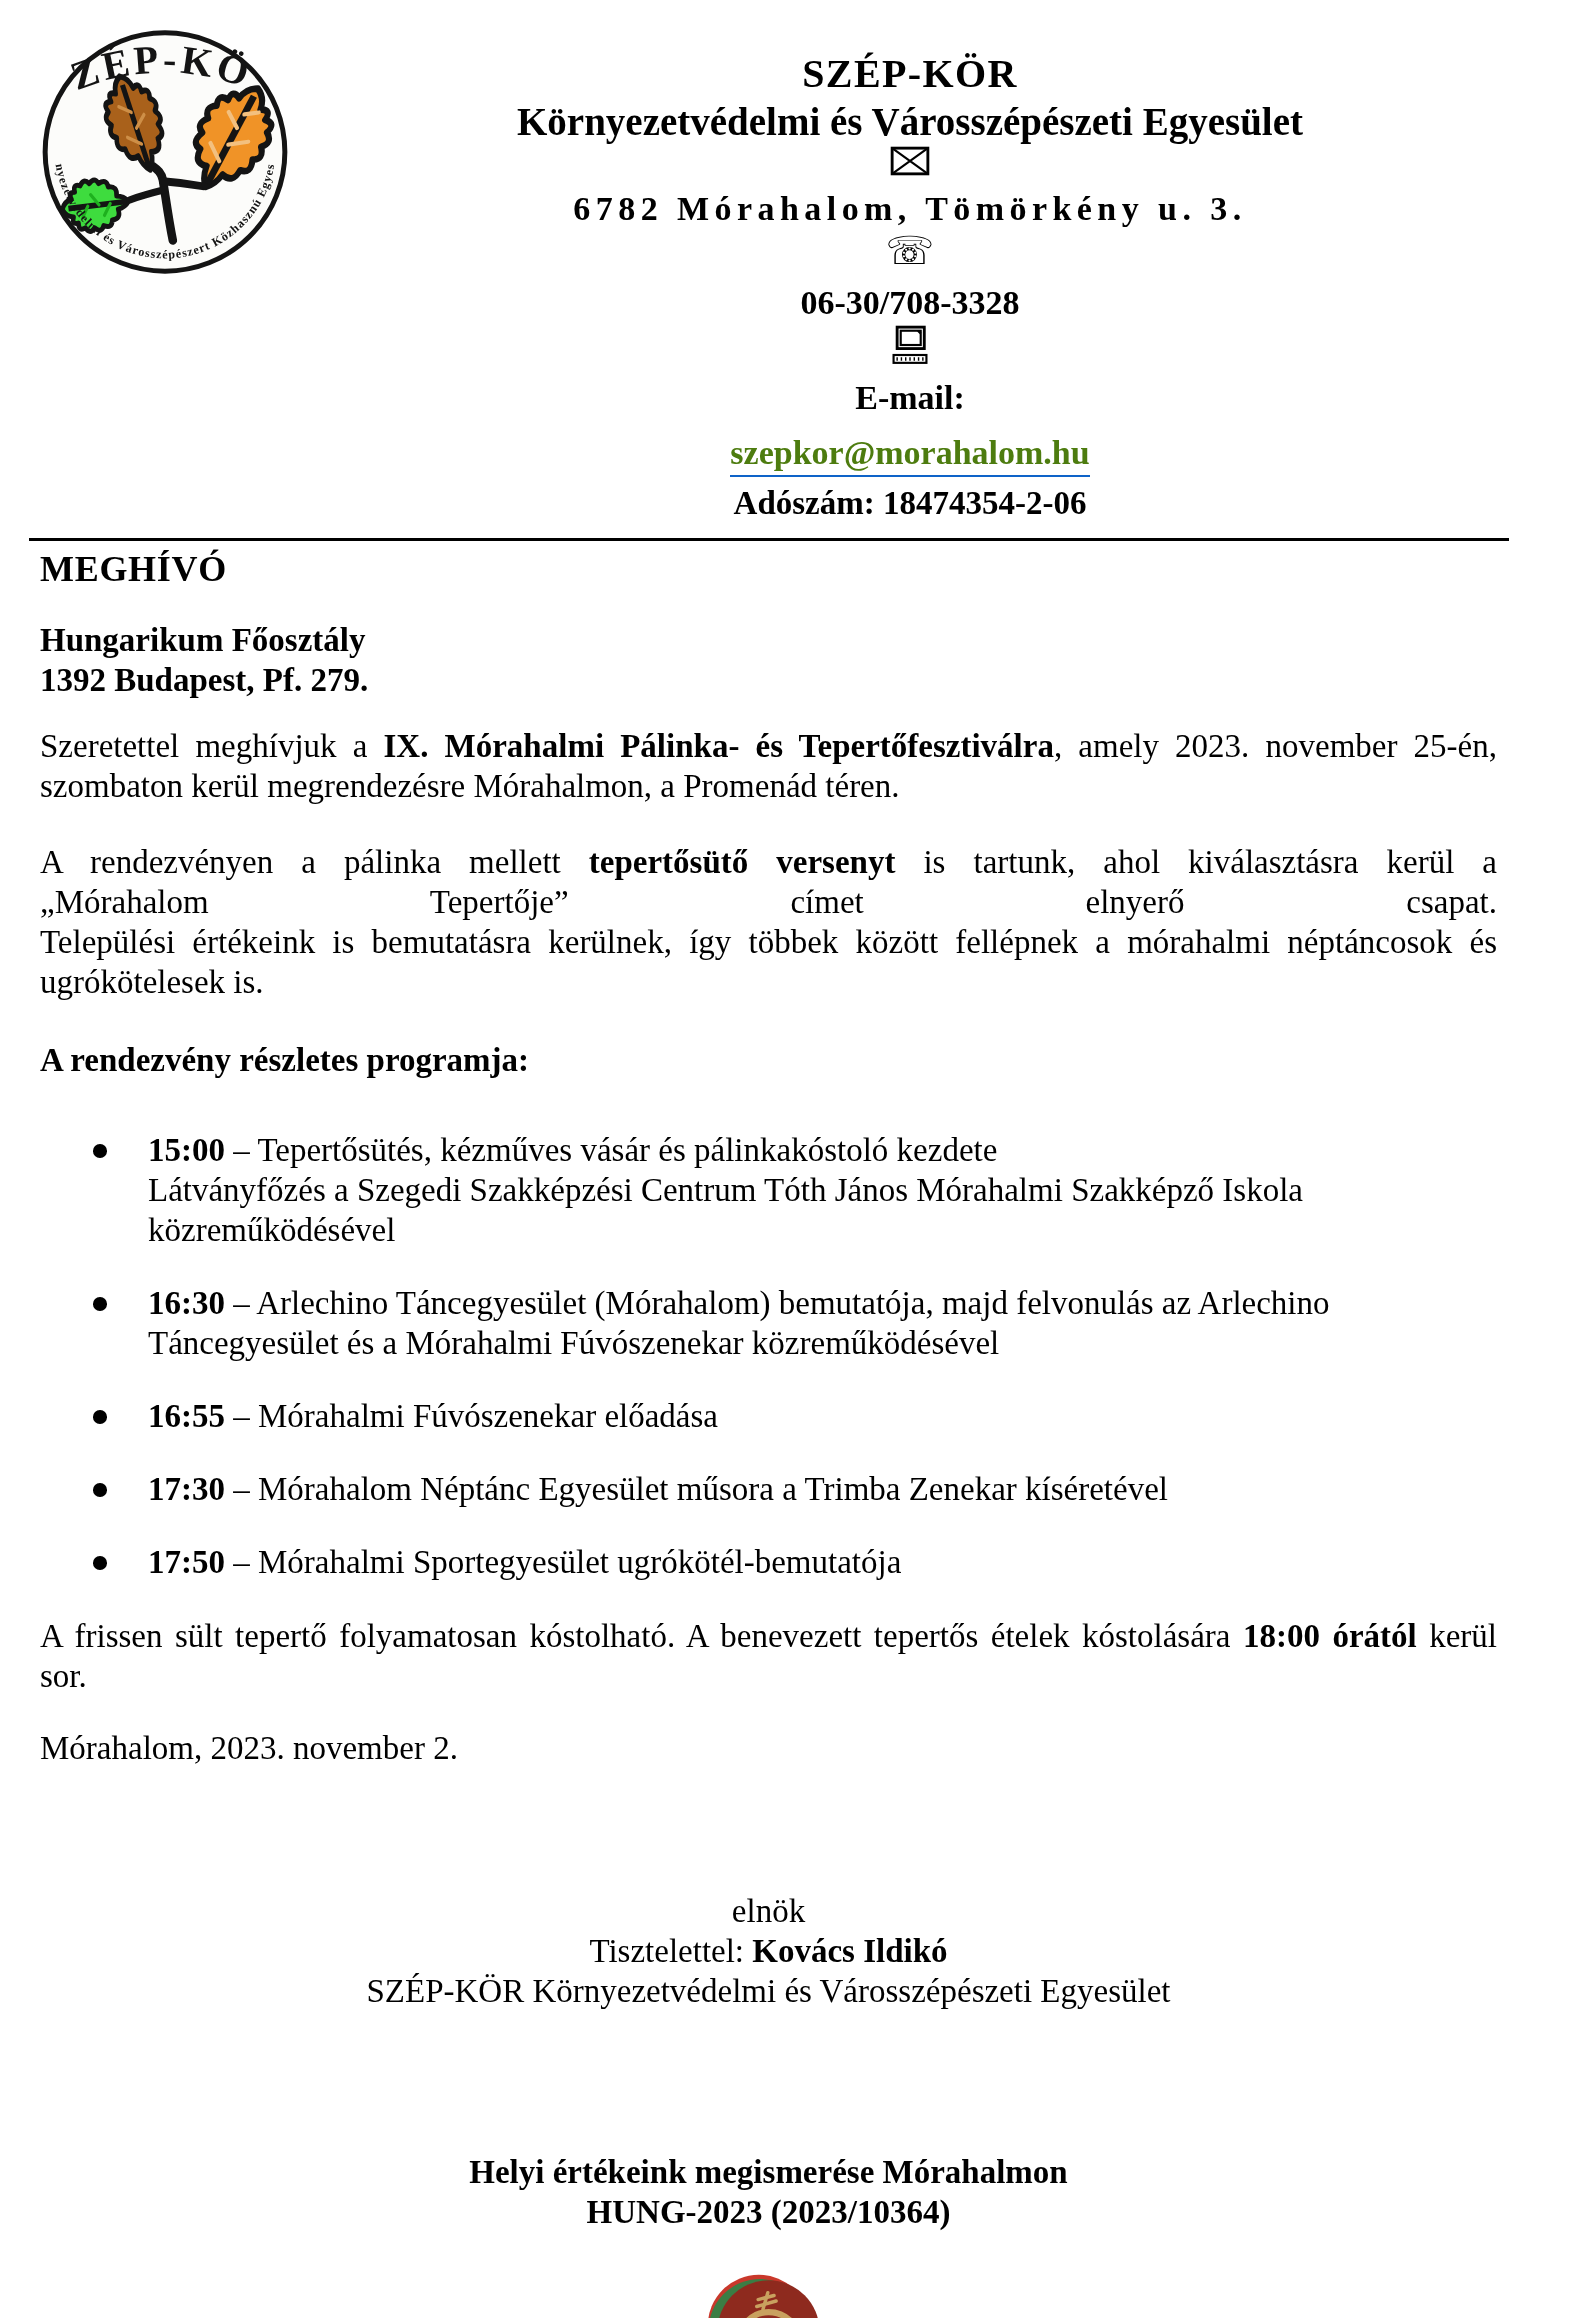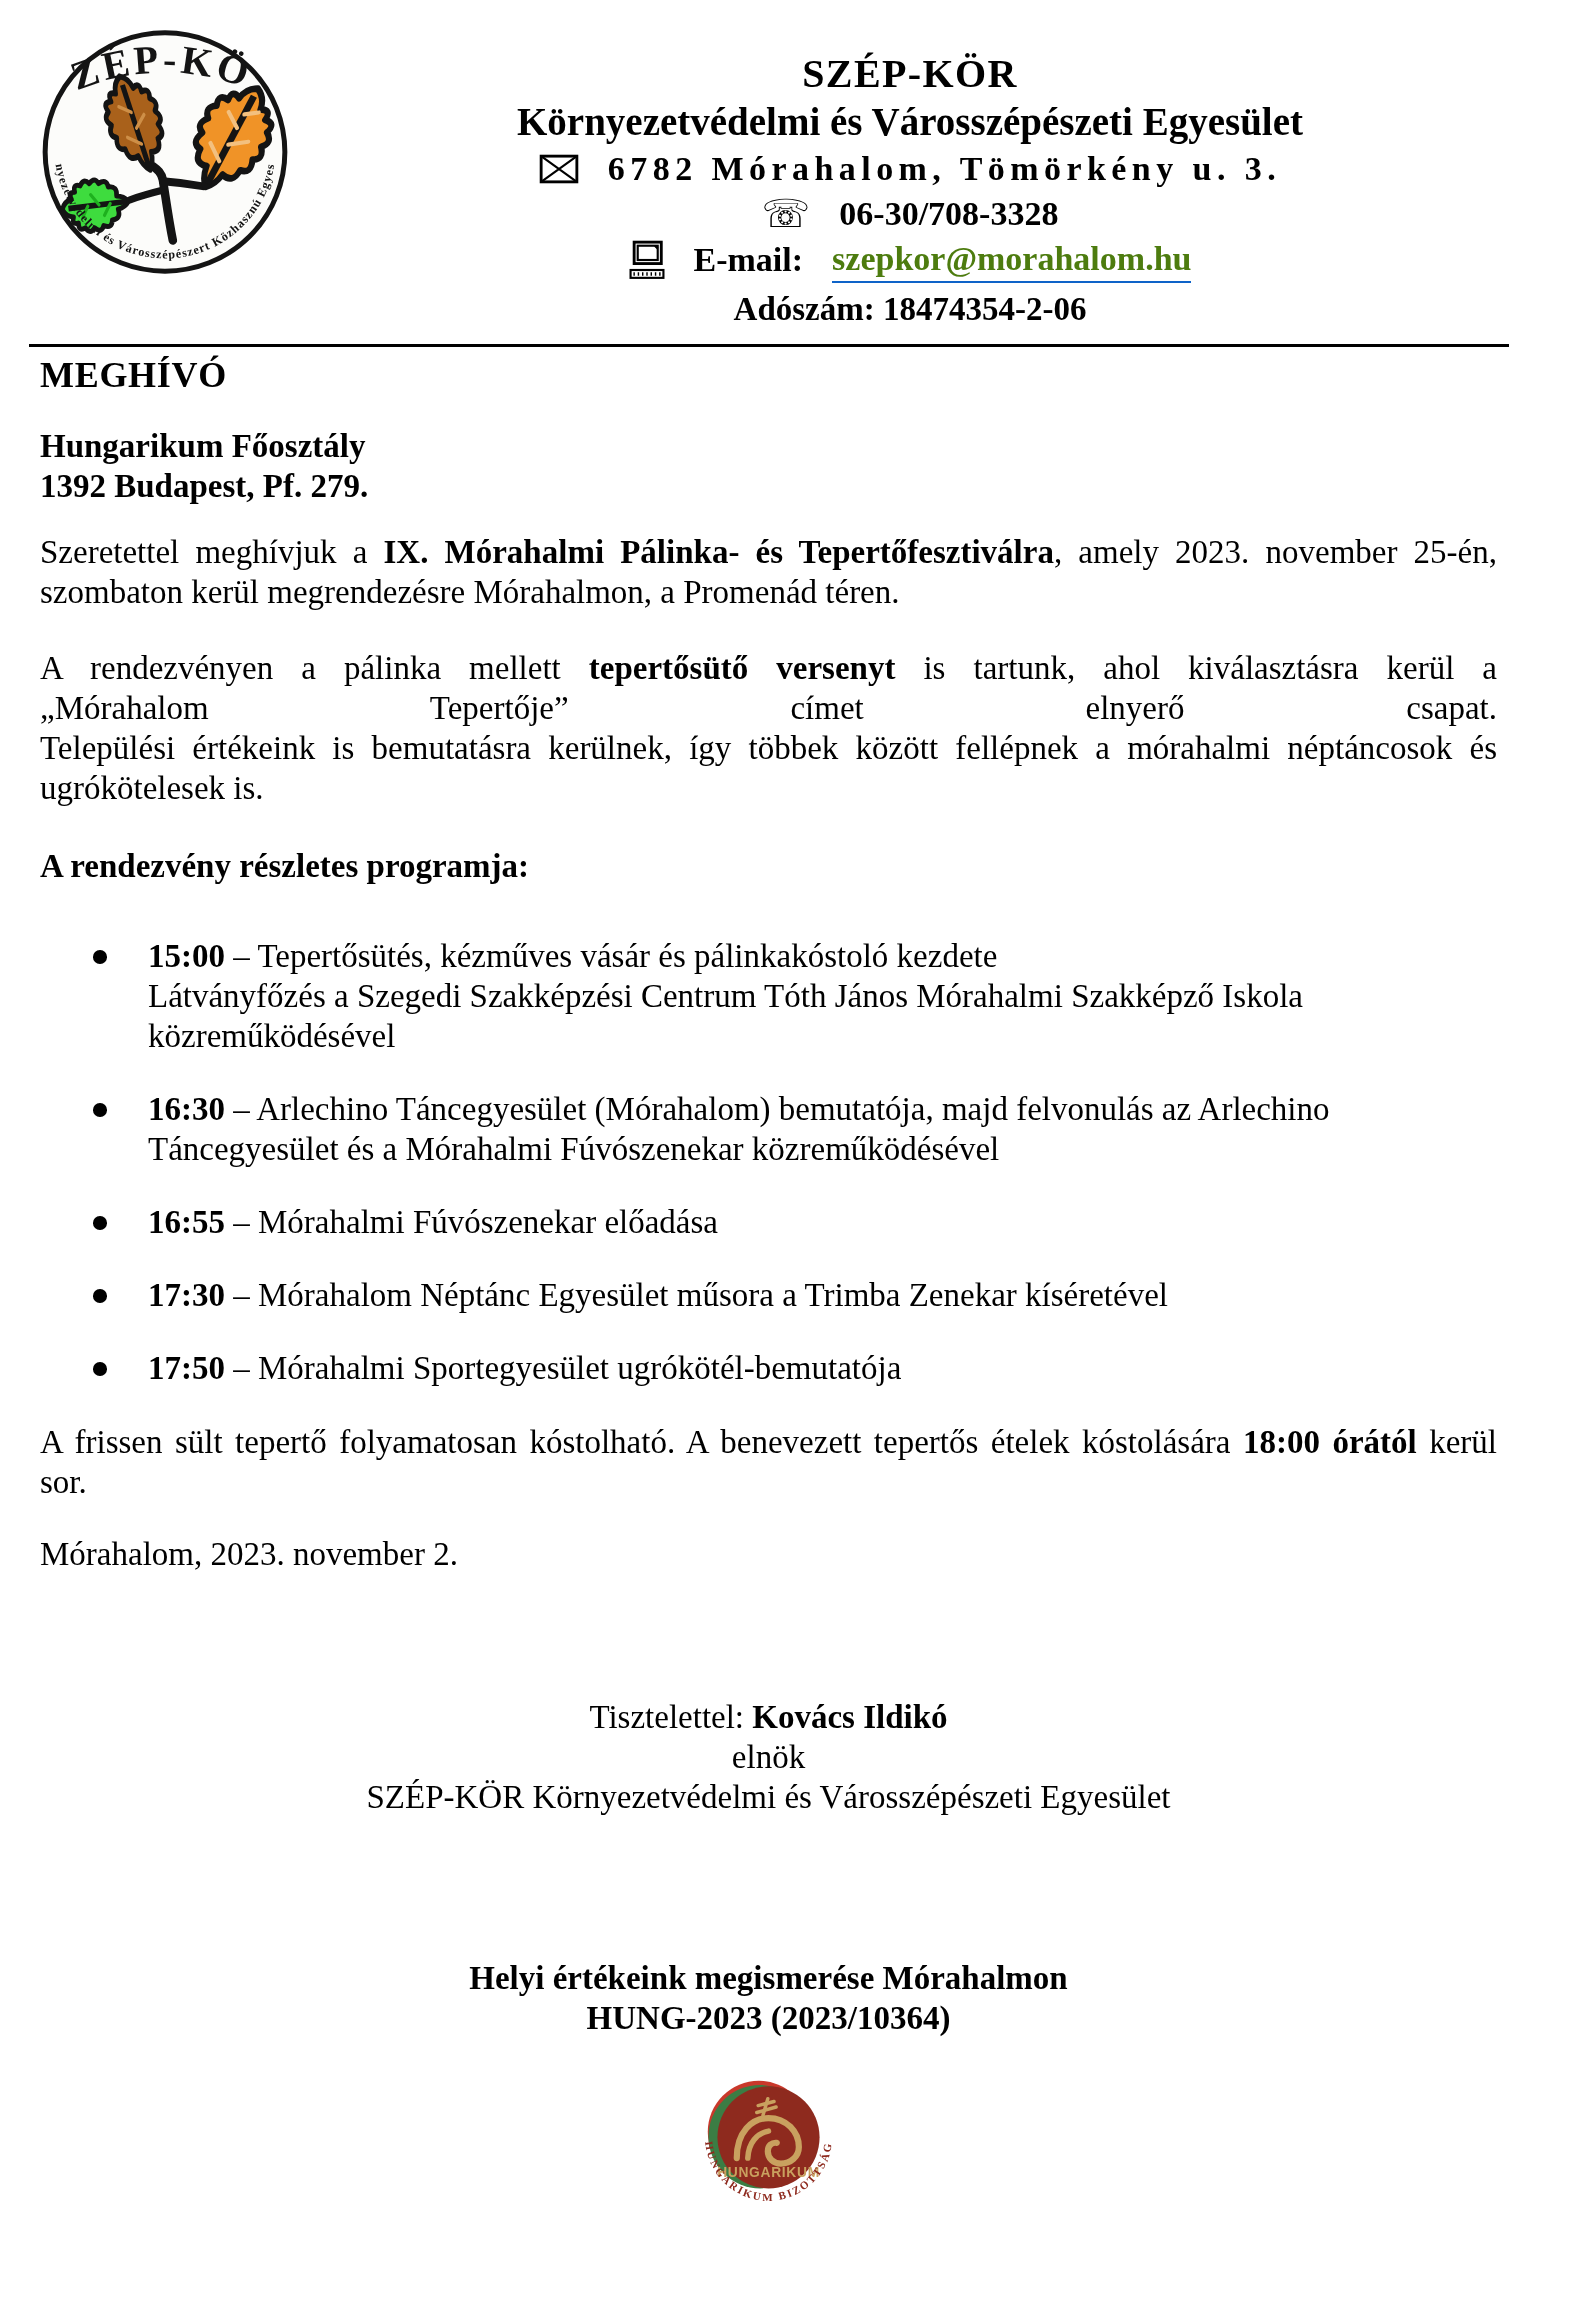--- a/index.html
+++ b/index.html
@@ -12,21 +12,21 @@
     font-family:"Liberation Serif", serif;
     padding:30px 74px 0 40px;
     overflow:hidden;
   }
   
   .header { display:flex; align-items:flex-start; }
   .logo-wrap { width:283px; flex:none; }
   .head-text { flex:1; text-align:center; font-weight:bold; padding-top:20px; }
   .head-org1 { font-size:40px; line-height:48px; letter-spacing:1.4px; }
   .head-org2 { font-size:39px; line-height:48px; }
-  .head-line { font-size:34px; line-height:45px; display:flex; justify-content:center; align-items:center; gap:29px; }
+  .head-line { font-size:34px; line-height:45px; display:flex; justify-content:flex-end; align-items:center; gap:10px;flex-direction:column; }
   .addr-text { letter-spacing:0.16em; }
   .phone-glyph { font-family:"DejaVu Sans", sans-serif; font-size:39px; line-height:1; font-weight:normal; }
   .link { color:#4d7c0f; text-decoration:none; border-bottom:2.9px solid #0E63C8; cursor:pointer; }
   .head-tax { font-size:33px; margin-top:4px; display:block; }
   .icon-svg { display:inline-block; vertical-align:middle; }
   
   .rule { height:3.6px; background:#000; margin:11.5px -11.5px 0 -11.5px; }
   .doc-title { margin-top:7.2px; text-align:left; font-weight:bold; font-size:36px; line-height:43px; letter-spacing:0.7px; }
   
   .recipient { margin-top:29px; font-weight:bold; font-size:33px; line-height:40px; }
@@ -149,22 +149,22 @@
       <li><span class="b">16:55</span><span> – Mórahalmi Fúvószenekar előadása</span></li>
       <li><span class="b">17:30</span><span> – Mórahalom Néptánc Egyesület műsora a Trimba Zenekar kíséretével</span></li>
       <li><span class="b">17:50</span><span> – Mórahalmi Sportegyesület ugrókötél-bemutatója</span></li>
     </ul>
 
   <p class="para justify p3"><span>A frissen sült tepertő folyamatosan kóstolható. A benevezett tepertős ételek kóstolására </span><span class="b">18:00 órától</span><span> kerül sor.</span></p>
 
   <p class="date-line">Mórahalom, 2023. november 2.</p>
 
   <div class="signature">
+    <div>elnök</div>
     <div><span>Tisztelettel: </span><span class="b">Kovács Ildikó</span></div>
-    <div>elnök</div>
     <div>SZÉP-KÖR Környezetvédelmi és Városszépészeti Egyesület</div>
   </div>
 
   <div class="footer">
     <div>Helyi értékeink megismerése Mórahalmon</div>
     <div>HUNG-2023 (2023/10364)</div>
   </div>
 
   <div class="hungarikum">
     <svg viewBox="0 0 224 200" width="155" height="138">

